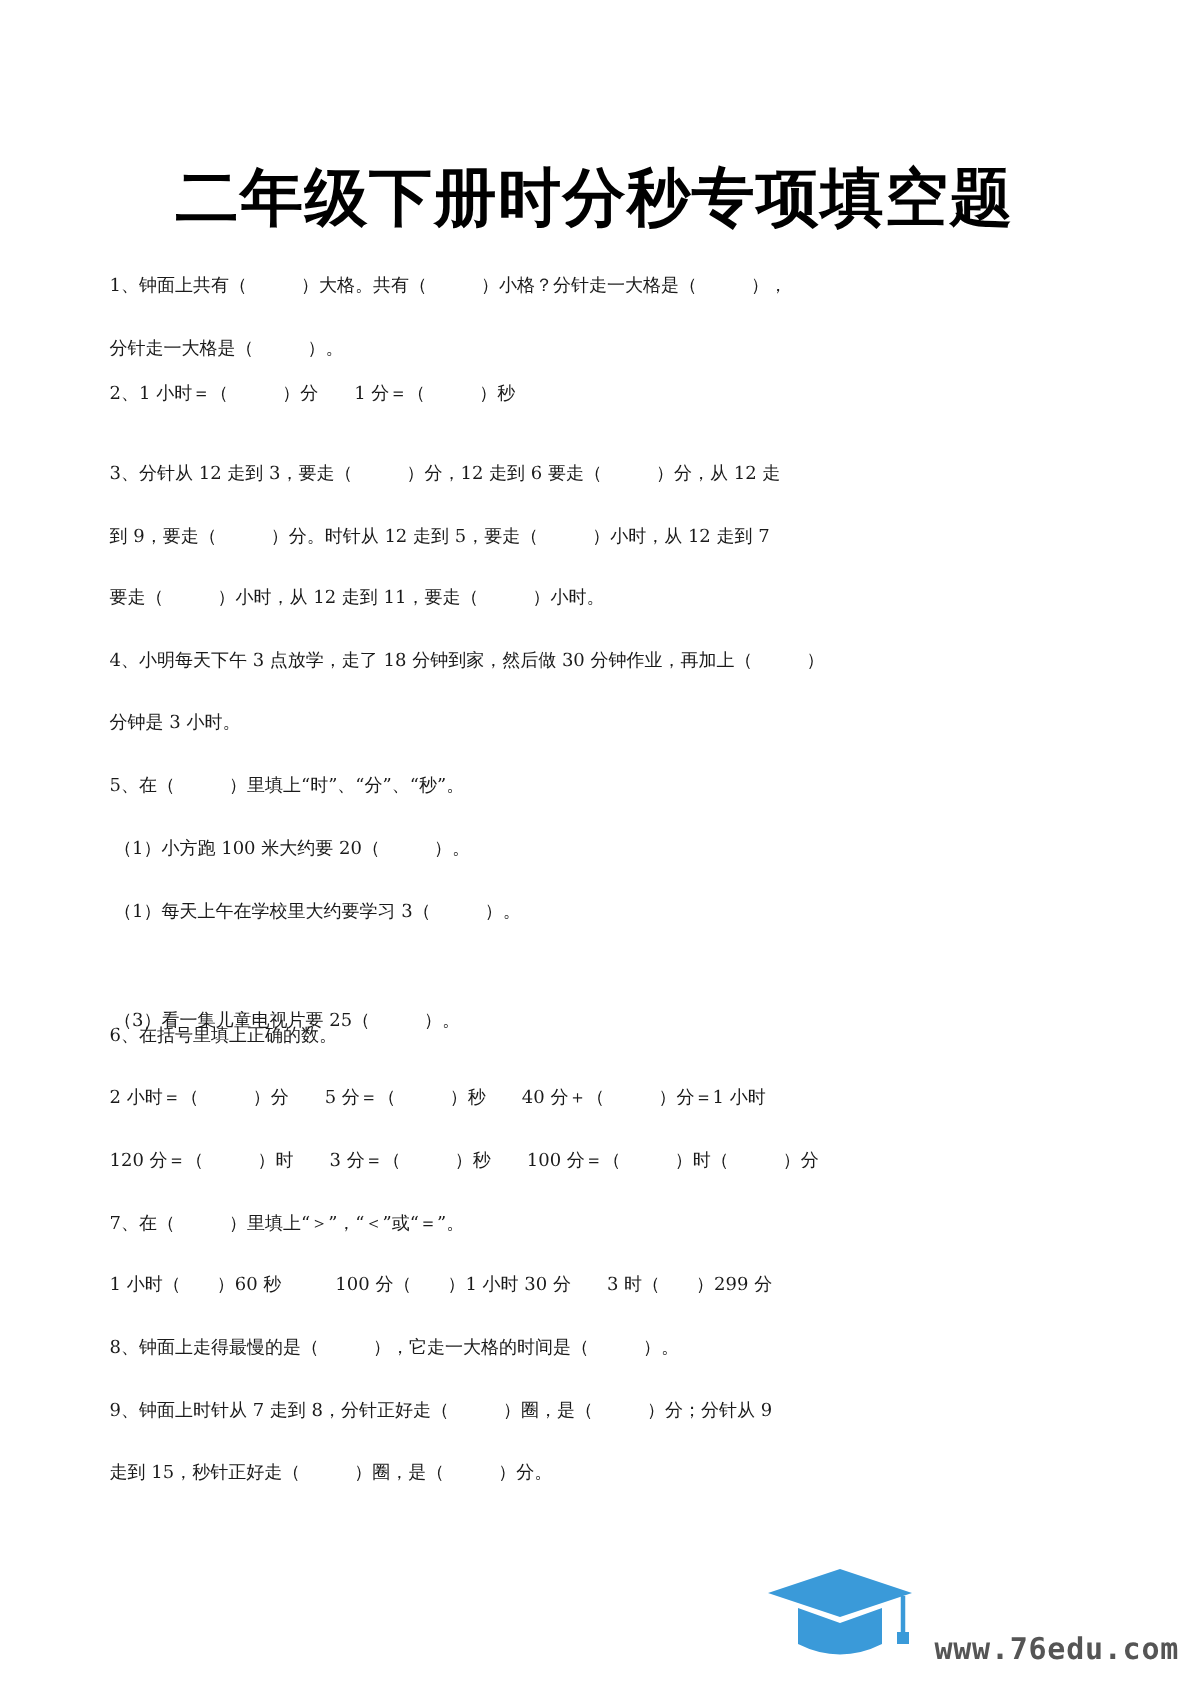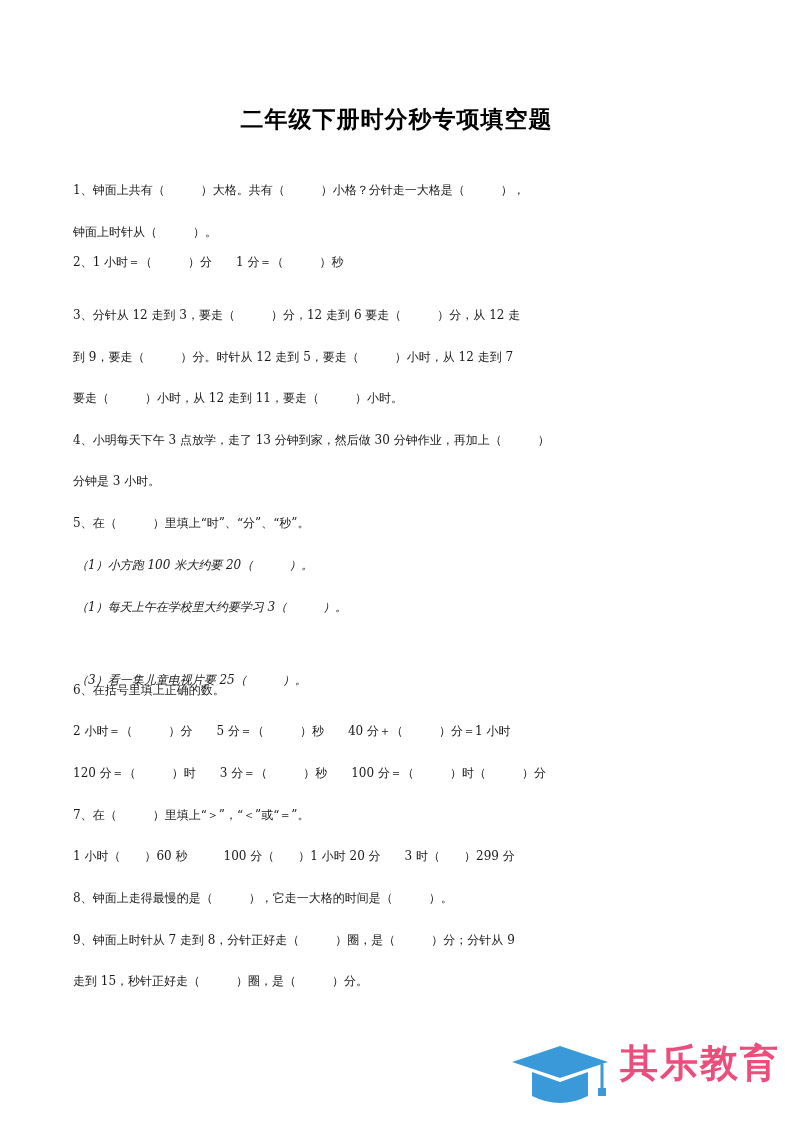--- a/index.html
+++ b/index.html
@@ -3,68 +3,68 @@
 <meta charset="utf-8">
 <style>
   html, body { margin: 0; padding: 0; }
   body {
     width: 793px; height: 1122px; background: #ffffff; position: relative; overflow: hidden;
     font-family: "DejaVu Serif", "Liberation Serif", serif; color: #1a1a1a;
   }
   .title {
     position: absolute; top: 104px; left: 0; width: 793px; text-align: center;
     font-family: "DejaVu Sans", "Liberation Sans", sans-serif; font-weight: bold;
-    font-size: 23px; letter-spacing: 1px; color: #000;
+    font-size: 42px; letter-spacing: 1px; color: #000;
   }
   .line {
     position: absolute; left: 73px; font-size: 12px; white-space: pre; line-height: 20px;
   }
-  .line.sub { left: 76px; font-style: italic; }
+  .line.sub { left: 76px; }
   .logo {
     position: absolute; left: 510px; top: 1040px; width: 280px; height: 76px;
   }
   .logo-cap { position: absolute; left: 0; top: 4px; width: 100px; height: 70px; }
   .logo-name {
     position: absolute; left: 110px; top: 0; font-family: "DejaVu Sans", sans-serif;
     font-weight: bold; font-size: 38px; color: #ec4d7d; letter-spacing: 2px; line-height: 46px;
   }
   .logo-url {
     position: absolute; left: 113px; top: 47px; font-family: "DejaVu Sans Mono", monospace;
     font-weight: bold; font-size: 20px; color: #555; line-height: 24px; letter-spacing: 0.5px;
   }
 </style>
 </head>
 <body>
 
 <div>
   <div class="title">二年级下册时分秒专项填空题</div>
 
   <div class="line" style="top:180px">1、钟面上共有（　　　）大格。共有（　　　）小格？分针走一大格是（　　　），</div>
-  <div class="line" style="top:222px">钟面上时针从（　　　）。</div>
+  <div class="line" style="top:222px">分针走一大格是（　　　）。</div>
   <div class="line" style="top:252px">2、1 小时＝（　　　）分　　1 分＝（　　　）秒</div>
   <div class="line" style="top:305px">3、分针从 12 走到 3，要走（　　　）分，12 走到 6 要走（　　　）分，从 12 走</div>
   <div class="line" style="top:347px">到 9，要走（　　　）分。时针从 12 走到 5，要走（　　　）小时，从 12 走到 7</div>
   <div class="line" style="top:388px">要走（　　　）小时，从 12 走到 11，要走（　　　）小时。</div>
-  <div class="line" style="top:430px">4、小明每天下午 3 点放学，走了 13 分钟到家，然后做 30 分钟作业，再加上（　　　）</div>
+  <div class="line" style="top:430px">4、小明每天下午 3 点放学，走了 18 分钟到家，然后做 30 分钟作业，再加上（　　　）</div>
   <div class="line" style="top:471px">分钟是 3 小时。</div>
   <div class="line" style="top:513px">5、在（　　　）里填上“时”、“分”、“秒”。</div>
   <div class="line sub" style="top:555px">（1）小方跑 100 米大约要 20（　　　）。</div>
   <div class="line sub" style="top:597px">（1）每天上午在学校里大约要学习 3（　　　）。</div>
   <div class="line sub" style="top:670px">（3）看一集儿童电视片要 25（　　　）。</div>
   <div class="line" style="top:680px">6、在括号里填上正确的数。</div>
   <div class="line" style="top:721px">2 小时＝（　　　）分　　5 分＝（　　　）秒　　40 分＋（　　　）分＝1 小时</div>
   <div class="line" style="top:763px">120 分＝（　　　）时　　3 分＝（　　　）秒　　100 分＝（　　　）时（　　　）分</div>
   <div class="line" style="top:805px">7、在（　　　）里填上“＞”，“＜”或“＝”。</div>
-  <div class="line" style="top:846px">1 小时（　　）60 秒　　　100 分（　　）1 小时 20 分　　3 时（　　）299 分</div>
+  <div class="line" style="top:846px">1 小时（　　）60 秒　　　100 分（　　）1 小时 30 分　　3 时（　　）299 分</div>
   <div class="line" style="top:888px">8、钟面上走得最慢的是（　　　），它走一大格的时间是（　　　）。</div>
   <div class="line" style="top:930px">9、钟面上时针从 7 走到 8，分针正好走（　　　）圈，是（　　　）分；分针从 9</div>
   <div class="line" style="top:971px">走到 15，秒针正好走（　　　）圈，是（　　　）分。</div>
 
   <div class="logo">
     <svg class="logo-cap" viewBox="0 0 100 70">
       <polygon points="2,18 50,2 98,18 50,34" fill="#3a9ad9"></polygon>
       <path d="M22,28 L22,52 Q50,66 78,52 L78,28 L50,38 Z" fill="#3a9ad9"></path>
       <line x1="92" y1="20" x2="92" y2="44" stroke="#3a9ad9" stroke-width="3"></line>
       <rect x="88" y="44" width="8" height="8" fill="#3a9ad9"></rect>
     </svg>
-    <div class="logo-name">其乐教育</div>
+    <div class="logo-url">www.76edu.com</div>
   </div>
 </div>
 
 </body></html>

